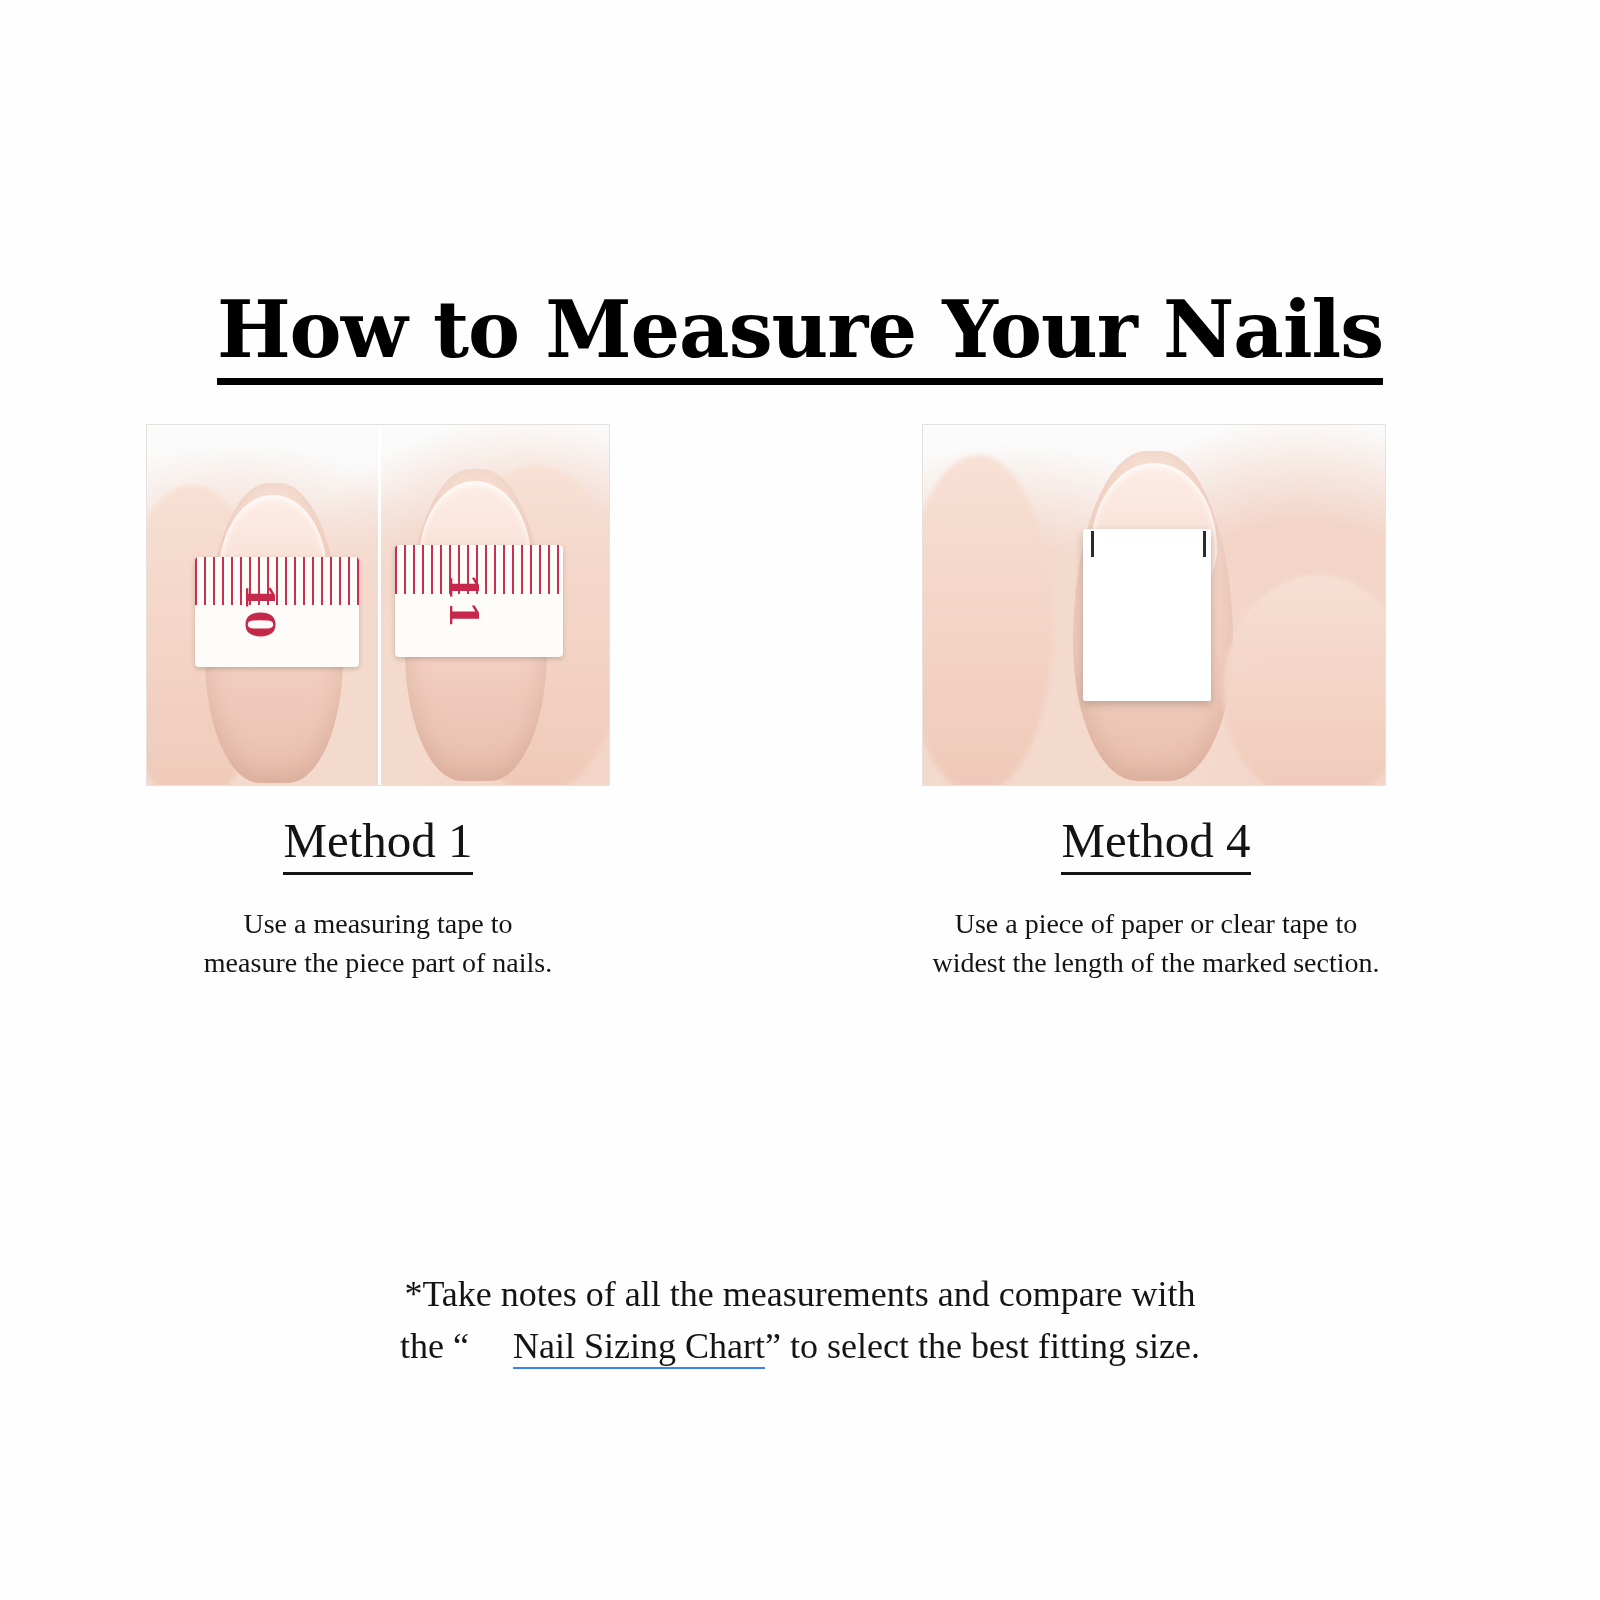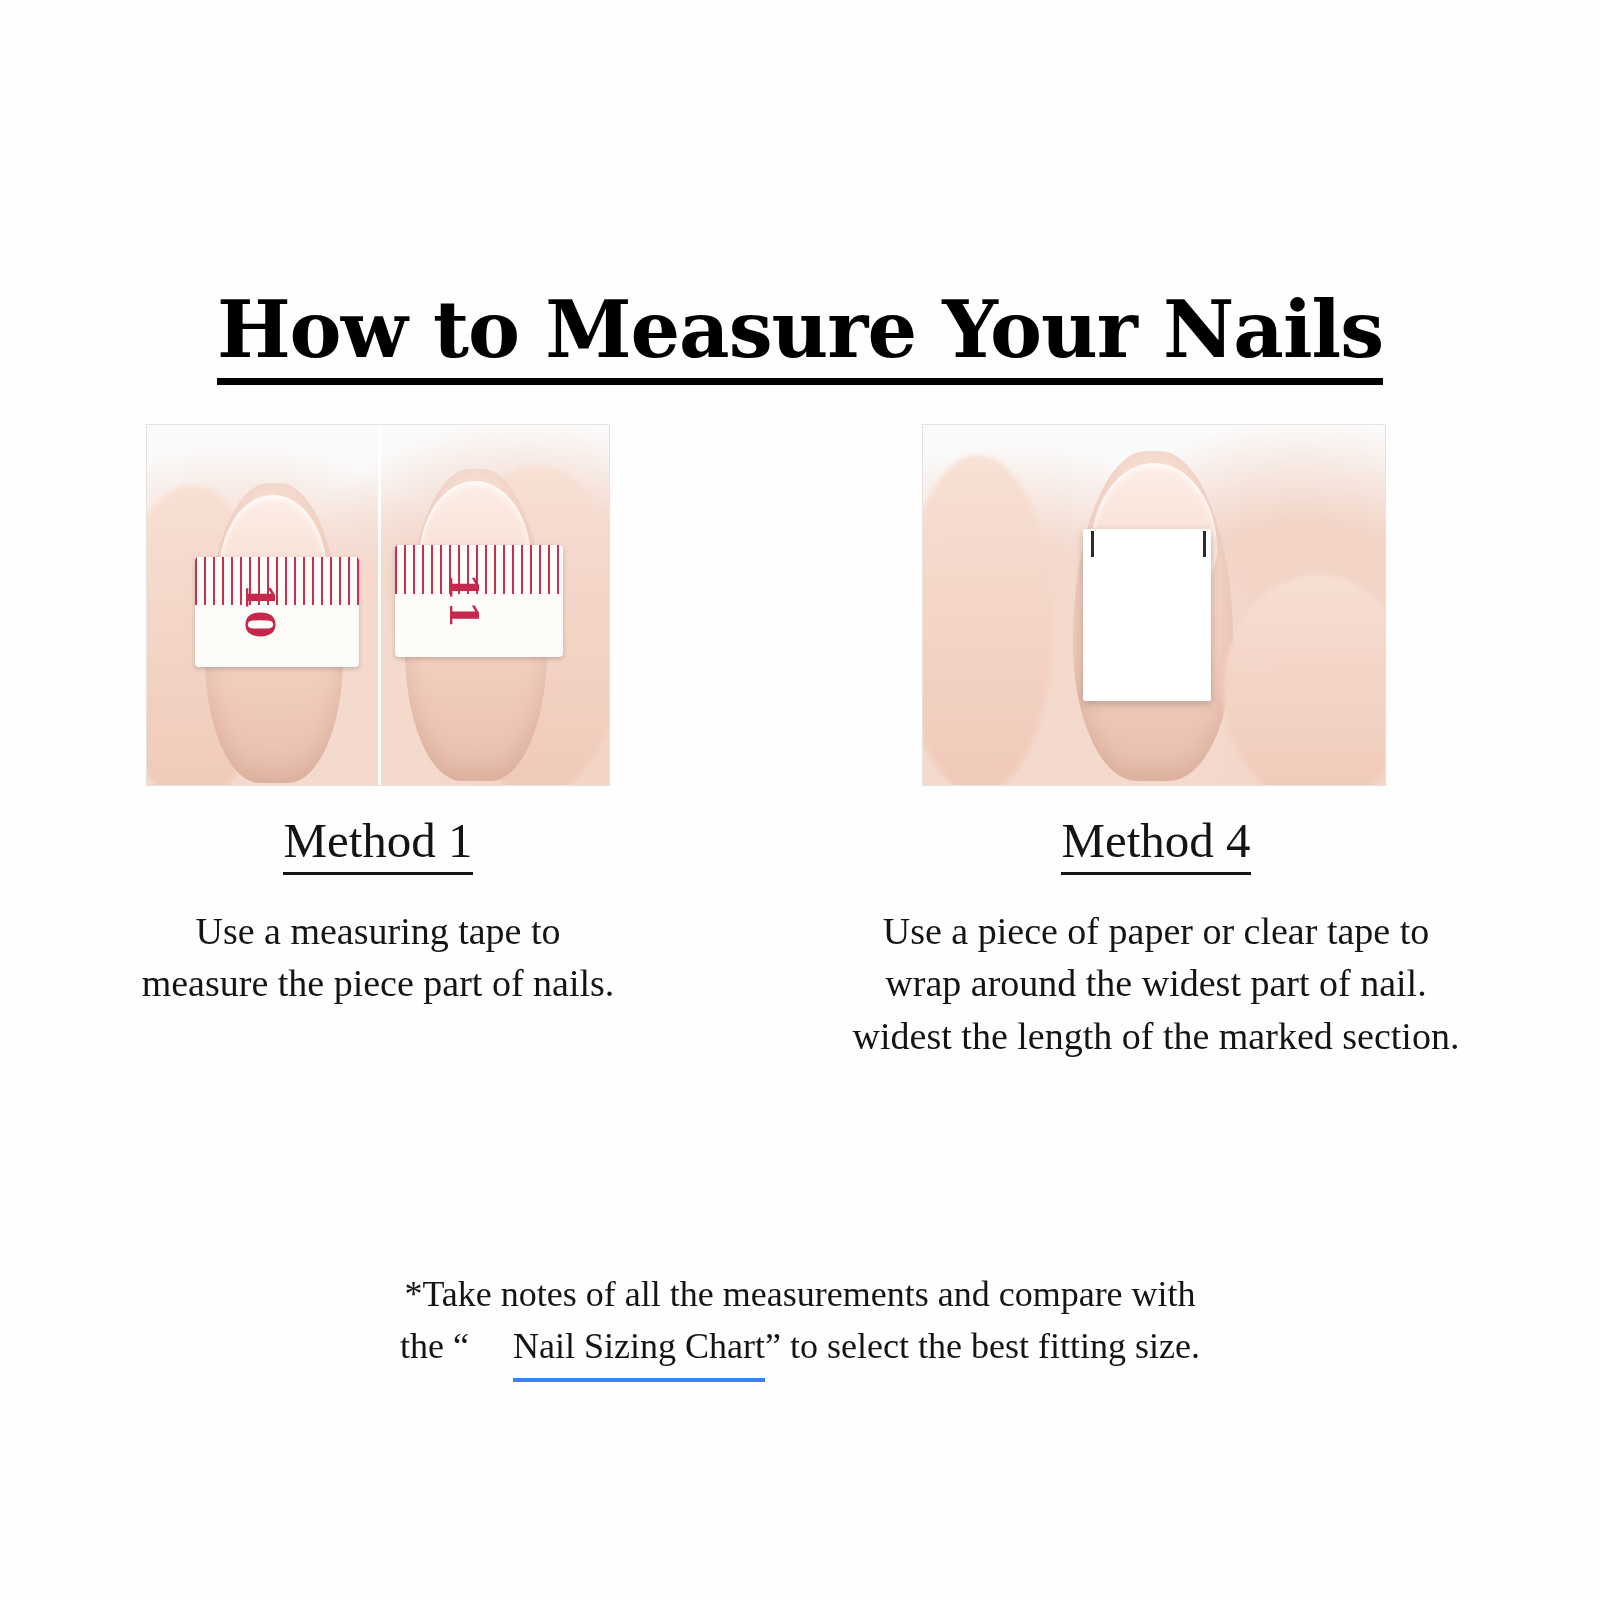--- a/index.html
+++ b/index.html
@@ -164,42 +164,42 @@
     display: inline-block;
     font-family: "Liberation Serif", serif;
     font-size: 49px;
     color: #141414;
     padding-bottom: 3px;
     border-bottom: 3px solid #141414;
   }
   .method-body {
     margin-top: 30px;
     font-family: "Liberation Serif", serif;
-    font-size: 38px;
+    font-size: 28px;
     line-height: 1.38;
     color: #141414;
   }
   .method-body .line { display: block; }
 
   
   .footnote {
     position: absolute;
     top: 1268px;
     left: 0;
     width: 1600px;
     text-align: center;
     font-family: "Liberation Serif", serif;
     font-size: 36px;
     line-height: 1.45;
     color: #141414;
   }
   .footnote .line { display: block; }
   .chart-ref {
-    border-bottom: 4px solid #3b82f6;
-    padding-bottom: 12px;
+    border-bottom: 2px solid #3b82f6;
+    padding-bottom: 1px;
     margin-left: 44px;
   }
 </style>
 </head>
 <body>
 
 <div class="page">
 
   <div class="title-wrap">
     <h1 class="title">How to Measure Your Nails</h1>
@@ -248,21 +248,20 @@
       <div class="method-body">
         <span class="line">Use a measuring tape to</span>
         <span class="line">measure the piece part of nails.</span>
       </div>
     </div>
 
     <div class="method method-right">
       <div class="method-title">Method 4</div>
       <div class="method-body">
         <span class="line">Use a piece of paper  or clear tape to</span>
-        <span class="line">wrap around the widest part of nail.</span>
         <span class="line">widest the length of the marked section.</span>
       </div>
     </div>
   </div>
 
   <div class="footnote">
     <span class="line">*Take notes of all the measurements and compare with</span>
     <span class="line">
       <span>the “</span><span class="chart-ref">Nail Sizing Chart</span><span>” to select the best fitting size.</span>
     </span>

